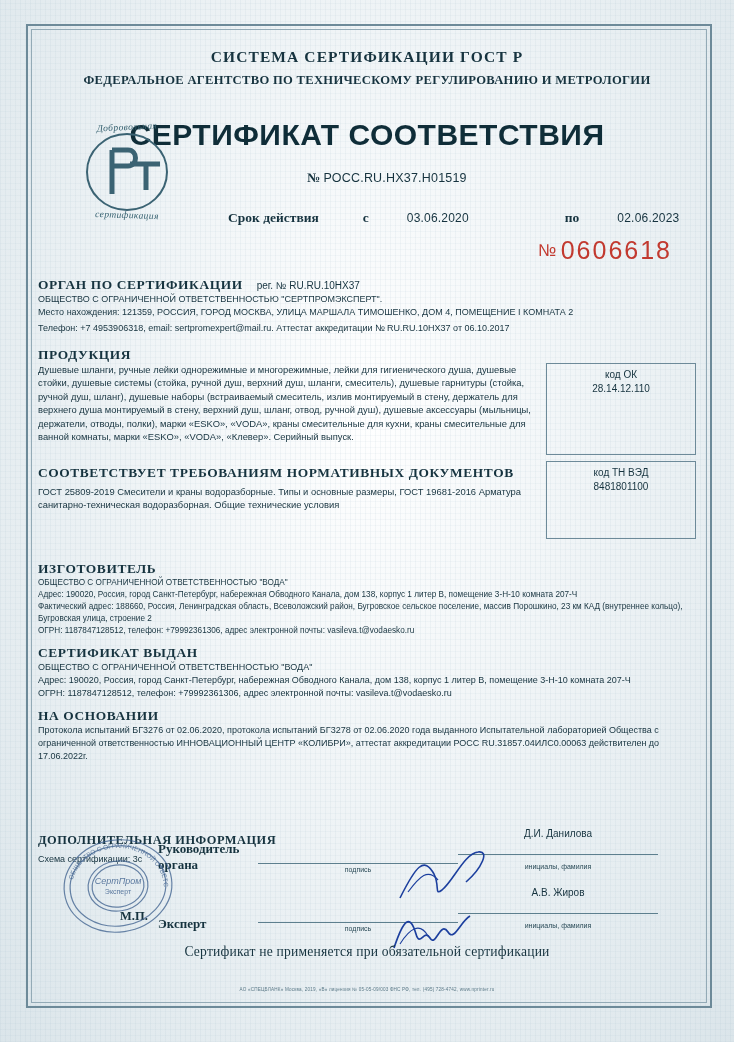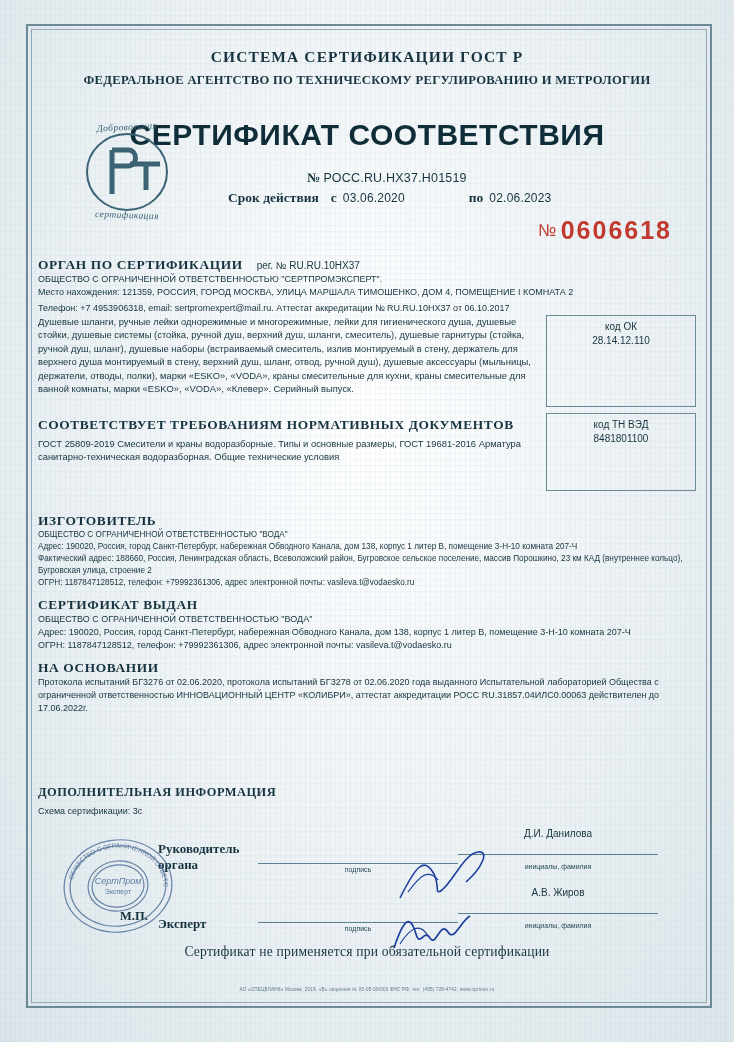--- a/index.html
+++ b/index.html
@@ -97,45 +97,46 @@
     margin-top: 18px;
     text-align: center;
     font-size: 13px;
     color: #16333f;
     padding-left: 40px;
   }
   .num-line .lbl { font-weight: bold; font-size: 13px; }
   .num-line .val { font-family: "Liberation Sans", sans-serif; font-size: 12.5px; letter-spacing: 0.2px; }
 
   .valid-row {
-    margin-top: 4px;
+    margin-top: 24px;
     display: flex;
     align-items: baseline;
     padding-left: 190px;
     font-size: 13.5px;
     color: #16333f;
+    gap: 32px;
   }
   .valid-row .b { font-weight: bold; }
   .valid-row .date {
     font-family: "Liberation Sans", sans-serif;
     font-size: 12px;
     margin-left: 6px;
     letter-spacing: 0.2px;
   }
   .valid-row .po { margin-left: 64px; }
 
   .bignum {
     margin-top: 10px;
     text-align: right;
     padding-right: 24px;
     color: #c2392f;
     font-family: "Liberation Sans", sans-serif;
   }
   .bignum .sym { font-size: 17px; vertical-align: 3px; }
-  .bignum .digits { font-size: 25px; letter-spacing: 2px; font-weight: bold; }
+  .bignum .digits { font-size: 25px; letter-spacing: 2px; font-weight: normal; }
 
   .sect-h {
     font-size: 13.4px;
     font-weight: bold;
     letter-spacing: 0.6px;
     color: #16333f;
     margin-top: 12px;
   }
   .sect-h .sub {
     font-weight: normal;
@@ -335,20 +336,21 @@
     </div>
 
     <div class="sect-h">
       <span>ОРГАН ПО СЕРТИФИКАЦИИ</span>
       <span class="sub">рег. № RU.RU.10НХ37</span>
     </div>
     <div class="body-txt md">ОБЩЕСТВО С ОГРАНИЧЕННОЙ ОТВЕТСТВЕННОСТЬЮ "СЕРТПРОМЭКСПЕРТ".</div>
     <div class="body-txt md">Место нахождения: 121359, РОССИЯ, ГОРОД МОСКВА, УЛИЦА МАРШАЛА ТИМОШЕНКО, ДОМ 4, ПОМЕЩЕНИЕ I КОМНАТА 2</div>
     <div class="body-txt md" style="margin-top:3px;">Телефон: +7 4953906318, email: sertpromexpert@mail.ru. Аттестат аккредитации № RU.RU.10НХ37 от 06.10.2017</div>
 
+    <div class="sect-h">ПРОДУКЦИЯ</div>
     <div class="two-col">
       <div class="col-main body-txt">Душевые шланги, ручные лейки однорежимные и многорежимные, лейки для гигиенического душа, душевые стойки, душевые системы (стойка, ручной душ, верхний душ, шланги, смеситель), душевые гарнитуры (стойка, ручной душ, шланг), душевые наборы (встраиваемый смеситель, излив монтируемый в стену, держатель для верхнего душа монтируемый в стену, верхний душ, шланг, отвод, ручной душ), душевые аксессуары (мыльницы, держатели, отводы, полки), марки «ESKO», «VODA», краны смесительные для кухни, краны смесительные для ванной комнаты, марки «ESKO», «VODA», «Клевер».  Серийный выпуск.</div>
       <div class="col-box box-tall-1">
         <div class="bx-h">код ОК</div>
         <div class="bx-v">28.14.12.110</div>
       </div>
     </div>
 
     <div class="two-col">
       <div class="col-main">

